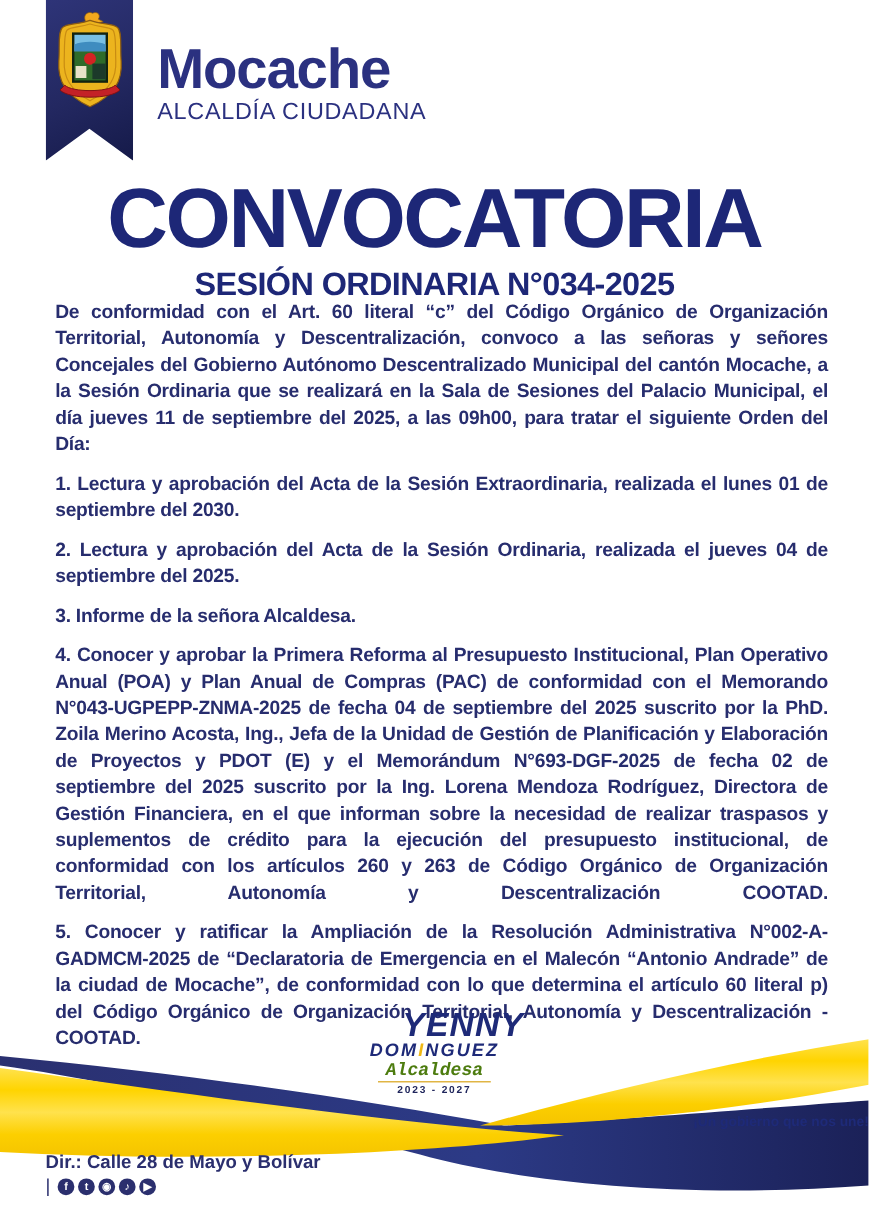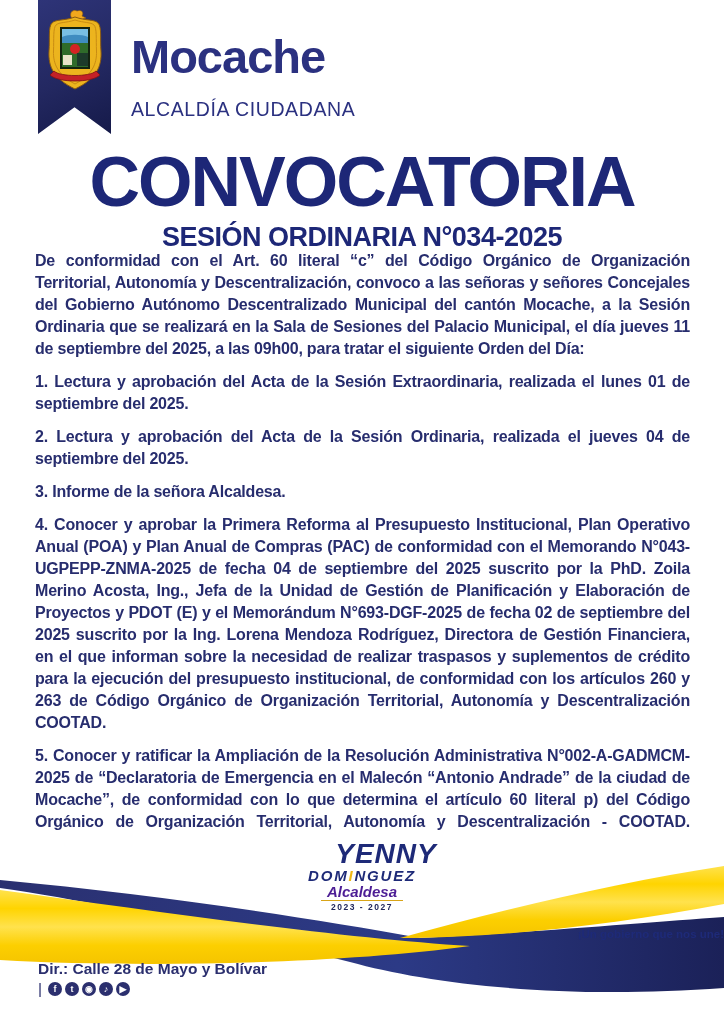--- a/index.html
+++ b/index.html
@@ -14,43 +14,43 @@
   .ribbon {
     position:absolute; left:38px; top:0; width:73px; height:134px;
     background:linear-gradient(155deg,#2e3478 0%, #232861 55%, #151a49 100%);
     clip-path:polygon(0 0, 100% 0, 100% 100%, 50% 80%, 0 100%);
     display:flex; justify-content:center; align-items:flex-start;
   }
   .ribbon svg { margin-top:9px; }
 
   .brand { position:absolute; left:131px; top:33px; color:#2b3180; }
   .brand-name { font-size:47px; font-weight:700; letter-spacing:-1px; line-height:1; }
-  .brand-sub  { font-size:19.5px; font-weight:400; letter-spacing:.6px; margin-top:18px; }
+  .brand-sub  { font-size:19.5px; font-weight:400; letter-spacing:.6px; margin-top:2px; }
 
   
   .title-block { position:absolute; top:147px; left:0; width:100%; text-align:center; color:#1d2777; }
   .title-main { font-size:70px; font-weight:900; letter-spacing:-2px; line-height:1.0; }
   .title-sub  { font-size:27px; font-weight:700; letter-spacing:-0.5px; margin-top:5px; }
 
   
   .content {
     position:absolute; top:250px; left:35px; width:655px;
     color:#272d6e; font-weight:700; font-size:16px; letter-spacing:-0.2px;
     line-height:22px; text-align:justify;
   }
-  .content p { margin-bottom:11px; }
+  .content p { margin-bottom:11px;margin-left:11px; }
   .content p.stretch-last { text-align-last:justify; }
 
   
   .campaign { position:absolute; top:841px; left:0; width:100%; text-align:center; z-index:3; }
   .c-first { font-size:28px; font-weight:900; font-style:italic; color:#1e2a78; letter-spacing:1px; line-height:.95;padding-left:48px; }
   .c-last  { font-size:15px; font-weight:900; font-style:italic; color:#1e2a78; letter-spacing:1.8px; line-height:1.05; }
   .c-last .gold { color:#f0b814; }
-  .c-script { display:inline-block; font-family:Liberation Sans, sans-serif; font-style:italic; font-weight:700;
-              color:#4c1d95; font-size:15px; line-height:1.0; border-bottom:1.5px solid #d9a417; padding:0 6px 1px; }
+  .c-script { display:inline-block; font-family:Liberation Mono, monospace; font-style:italic; font-weight:700;
+              color:#4d7c0f; font-size:15px; line-height:1.0; border-bottom:1.5px solid #d9a417; padding:0 6px 1px; }
   .c-period { font-size:8.5px; font-weight:700; color:#20265c; letter-spacing:1.5px; margin-top:1px;text-align:center; }
   .c-slogan { font-size:11.5px; font-weight:700; color:#1e2a78; margin-top:16px;text-align:right; }
 
   
   .waves { position:absolute; left:0; bottom:0; width:724px; height:170px; z-index:1; }
 
   
   .footer { position:absolute; left:38px; top:959px; z-index:4; color:#2b2f6e; font-weight:700;
             font-size:15.5px; line-height:20px; }
   .footer .row { display:flex; align-items:center; gap:6px; }
@@ -91,21 +91,21 @@
     <div class="brand-sub">ALCALDÍA CIUDADANA</div>
   </div>
 
   <div class="title-block">
     <div class="title-main">CONVOCATORIA</div>
     <div class="title-sub">SESIÓN ORDINARIA N°034-2025</div>
   </div>
 
   <div class="content">
     <p>De conformidad con el Art. 60 literal “c” del Código Orgánico de Organización Territorial, Autonomía y Descentralización, convoco a las señoras y señores Concejales del Gobierno Autónomo Descentralizado Municipal del cantón Mocache, a la Sesión Ordinaria que se realizará en la Sala de Sesiones del Palacio Municipal, el día jueves 11 de septiembre del 2025, a las 09h00, para tratar el siguiente Orden del Día:</p>
-    <p>1.  Lectura y aprobación del Acta de la Sesión Extraordinaria, realizada el lunes 01 de septiembre del 2025.</p>
+    <p>1.  Lectura y aprobación del Acta de la Sesión Extraordinaria, realizada el lunes 01 de septiembre del 2030.</p>
     <p>2.  Lectura y aprobación del Acta de la Sesión Ordinaria, realizada el jueves 04 de septiembre del 2025.</p>
     <p>3.  Informe de la señora Alcaldesa.</p>
     <p class="stretch-last">4. Conocer y aprobar la Primera Reforma al Presupuesto Institucional, Plan Operativo Anual (POA) y Plan Anual de Compras (PAC) de conformidad con el Memorando N°043-UGPEPP-ZNMA-2025 de fecha 04 de septiembre del 2025 suscrito por la PhD. Zoila Merino Acosta, Ing., Jefa de la Unidad de Gestión de Planificación y Elaboración de Proyectos y PDOT (E) y el Memorándum N°693-DGF-2025 de fecha 02 de septiembre del 2025 suscrito por la Ing. Lorena Mendoza Rodríguez, Directora de Gestión Financiera, en el que informan sobre la necesidad de realizar traspasos y suplementos de crédito para la ejecución del presupuesto institucional, de conformidad con los artículos 260 y 263 de Código Orgánico de Organización Territorial, Autonomía y Descentralización COOTAD.</p>
     <p class="stretch-last">5. Conocer y ratificar la Ampliación de la Resolución Administrativa N°002-A-GADMCM-2025 de “Declaratoria de Emergencia en el Malecón “Antonio Andrade” de la ciudad de Mocache”, de conformidad con lo que determina el artículo 60 literal p) del Código Orgánico de Organización Territorial, Autonomía y Descentralización - COOTAD.</p>
   </div>
 
   <div class="campaign">
     <div class="c-first">YENNY</div>
     <div class="c-last"><span>DOM</span><span class="gold">I</span><span>NGUEZ</span></div>
     <div><span class="c-script">Alcaldesa</span></div>

